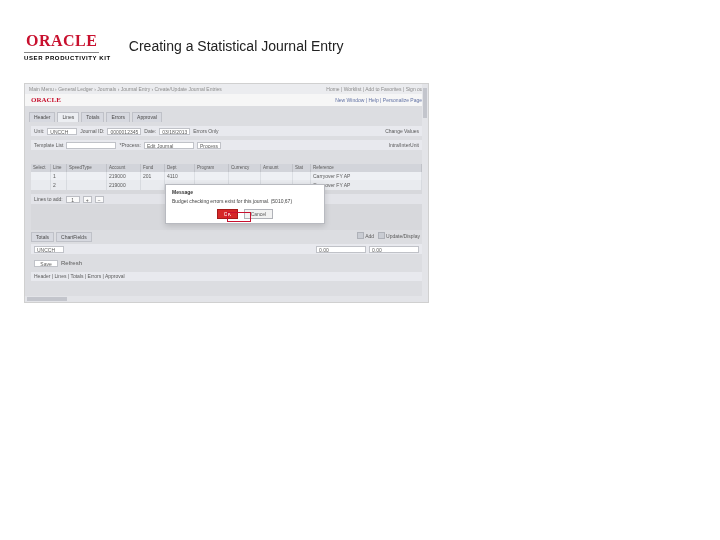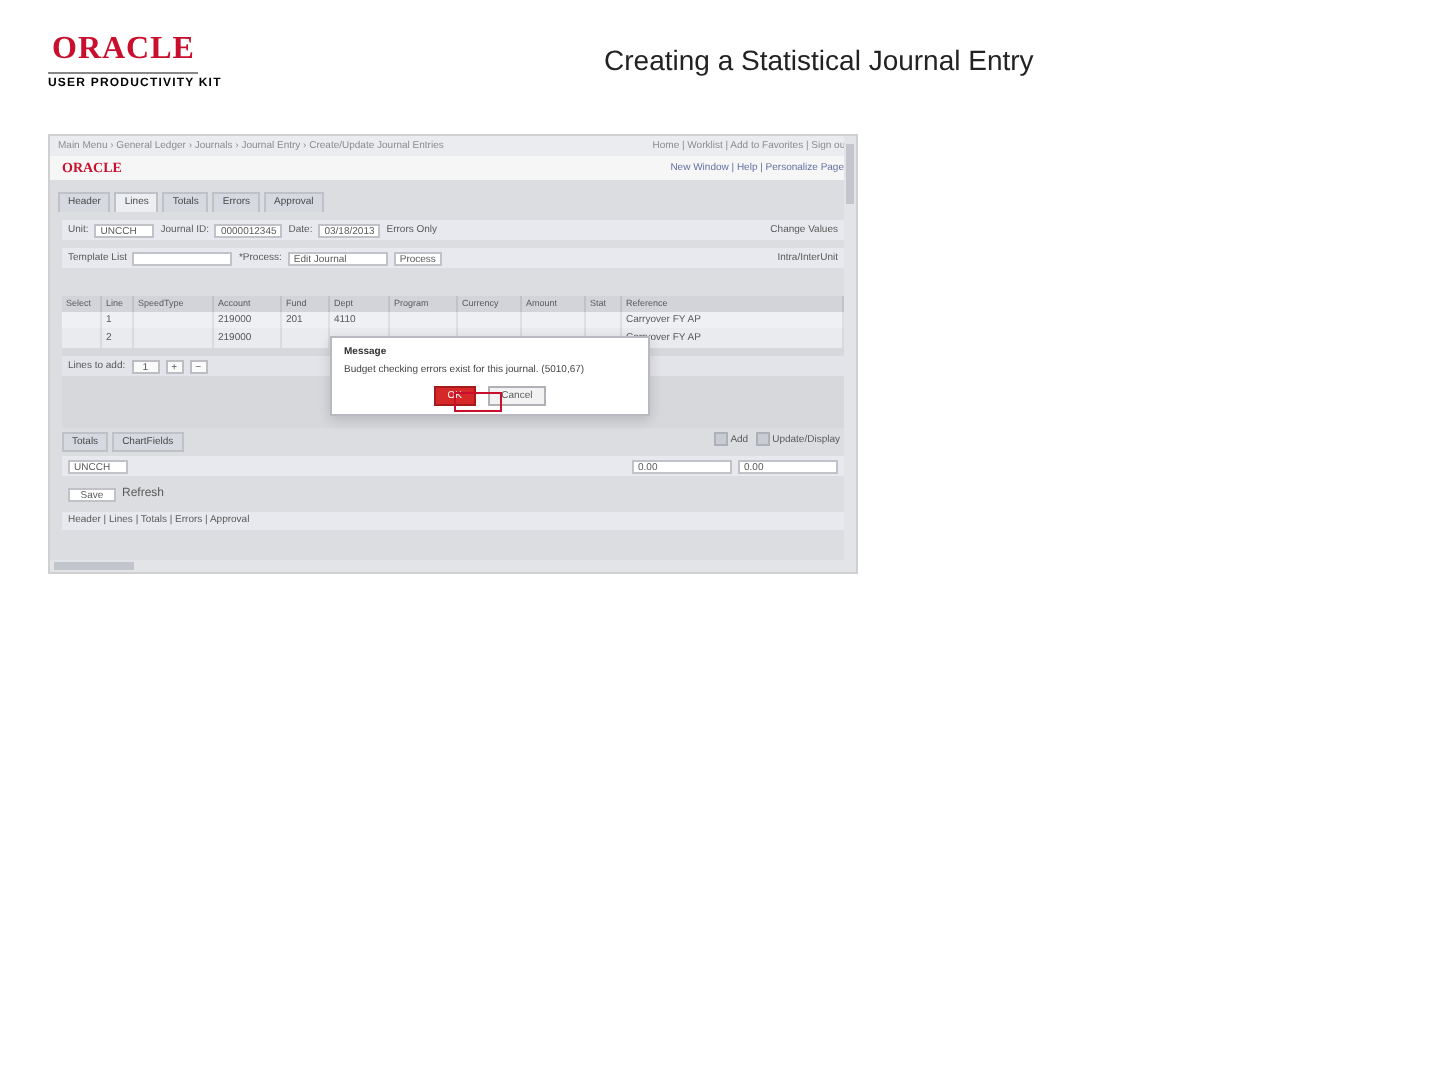--- a/index.html
+++ b/index.html
@@ -1,22 +1,22 @@
 <!DOCTYPE html>
 <html><head>
 <meta charset="utf-8">
 <style>
   * { box-sizing: border-box; margin: 0; padding: 0; }
   html, body { width: 720px; height: 540px; background: #fff; font-family: Arial, Helvetica, sans-serif; font-size: 11px; color: #222; }
-  .page { width: 720px; height: 513px; position: relative; padding: 16px 24px; }
+  .page { width: 720px; height: 513px; position: relative; padding: 16px 24px; margin-top: 16px; }
   .header { display: flex; align-items: flex-start; margin-bottom: 22px; }
   .logo-block { display: flex; flex-direction: column; align-items: flex-start; margin-right: 18px; }
   .brand { font-family: Georgia, 'Times New Roman', serif; font-weight: bold; font-size: 16px; color: #c8102e; letter-spacing: 0.5px; border-bottom: 1px solid #888; padding: 0 2px 2px; }
   .brand-sub { font-size: 6px; letter-spacing: 0.6px; color: #000; margin-top: 2px; font-weight: bold; }
-  .title { flex: 1; text-align: center; font-size: 14px; font-weight: 500; padding-top: 6px; padding-right: 6px; }
+  .title { flex: 1; text-align: left; font-size: 14px; font-weight: 500; padding-top: 6px; padding-right: 6px; }
   .content { display: flex; gap: 14px; }
   .shot { width: 405px; height: 220px; background: #dcdde1; position: relative; border: 1px solid #d0d0d0; font-size: 6px; color:#5a5a5a; }
   .shot .bc { position:absolute; top:0; left:0; right:0; height:10px; background:#ebecef; padding:2px 4px; color:#8c8c8c; font-size:5px; display:flex; justify-content:space-between; }
   .shot .orabar { position:absolute; top:10px; left:0; right:0; height:12px; background:#f6f6f6; display:flex; align-items:center; padding:0 6px; }
   .shot .orabar .ora { font-family: Georgia, serif; font-weight:bold; color:#c8102e; font-size:7px; }
   .shot .orabar .right { margin-left:auto; color:#6272a4; font-size:5px; }
   .shot .tabs { position:absolute; top:28px; left:4px; right:4px; height:10px; display:flex; gap:2px; }
   .shot .tab { background:#d7d9e0; border:1px solid #bfc1c8; border-bottom:none; padding:0 4px; height:10px; line-height:9px; font-size:5px; color:#4a4a4a; }
   .shot .tab.active { background:#eceef2; }
   .shot .formrow { position:absolute; left:6px; right:6px; height:10px; background:#e8e9ee; display:flex; align-items:center; gap:3px; padding:0 3px; }

